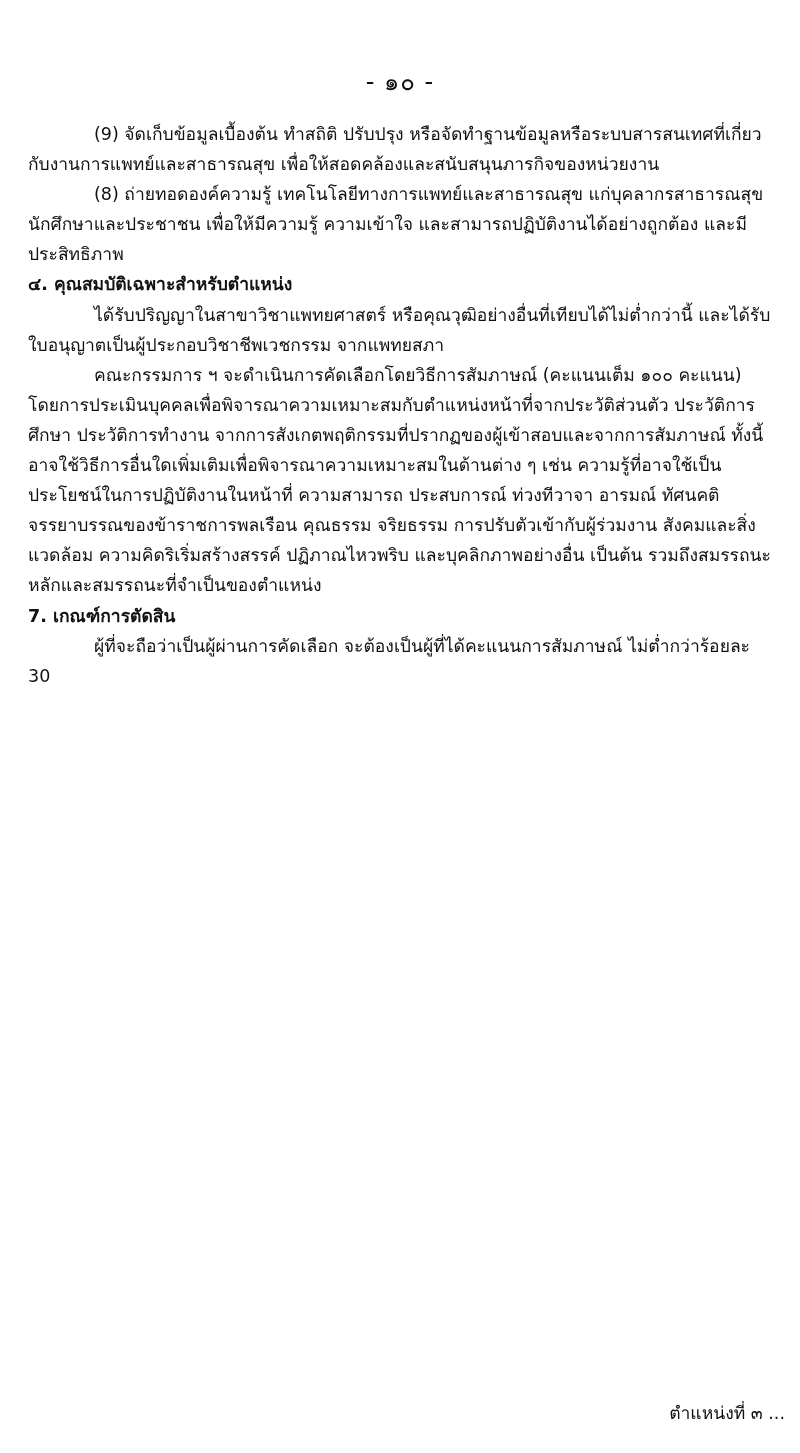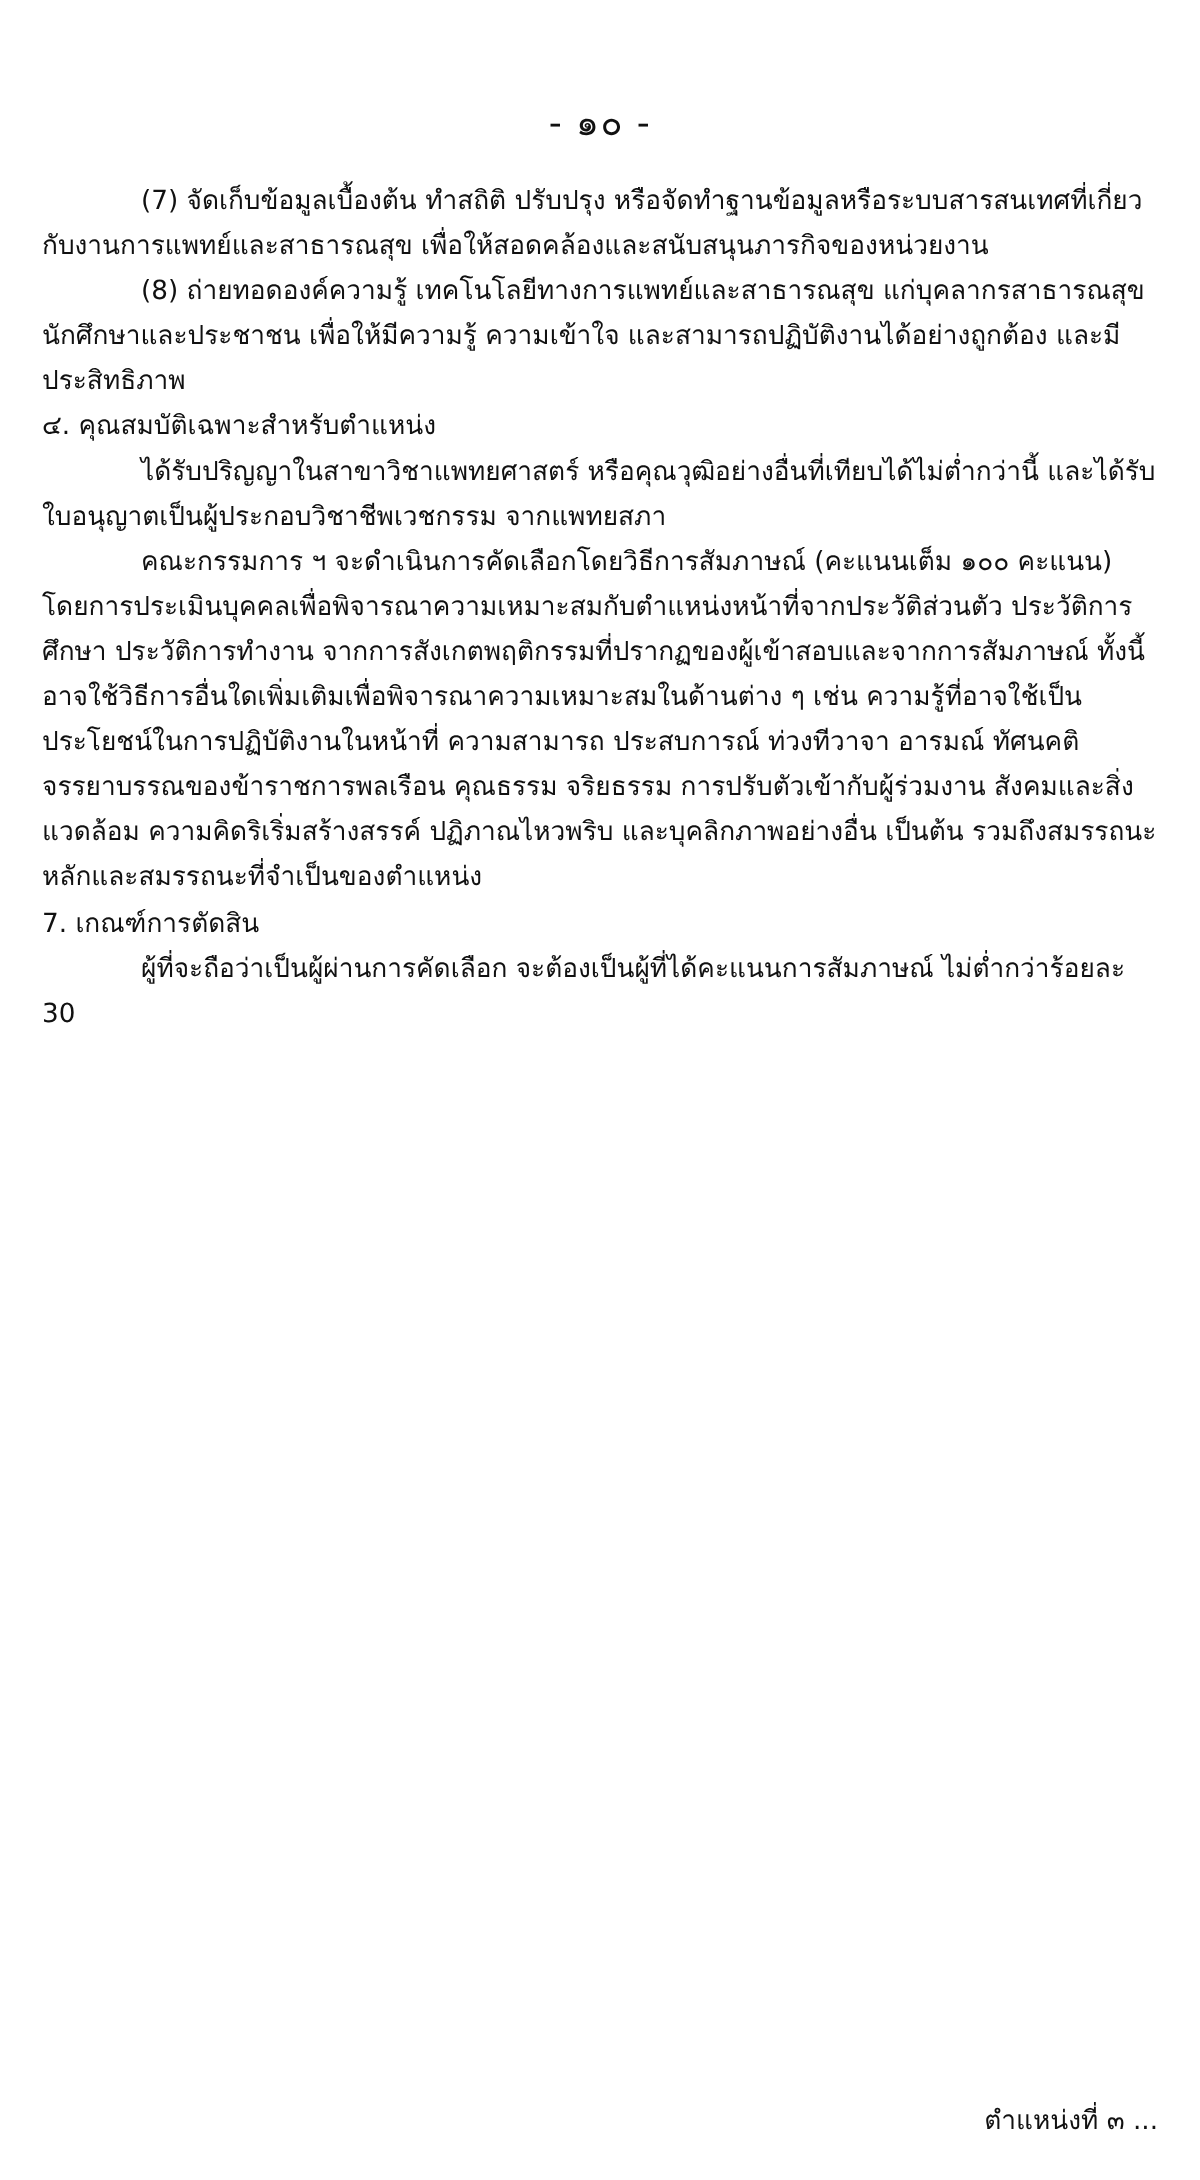--- a/index.html
+++ b/index.html
@@ -35,44 +35,44 @@
     text-align: left;
   }
   .para {
     margin: 0 0 0 0;
     text-indent: 0;
   }
   .para.indent {
     text-indent: 66px;
   }
   .heading {
-    font-weight: normal;
+    font-weight: bold;
     margin: 0;
   }
   .block {
     margin-bottom: 0px;
   }
   .footer-note {
     position: absolute;
-    right: 28px;
+    right: 15px;
     bottom: 88px;
     font-size: 17.5px;
     color: #111;
   }
 </style>
 </head>
 <body>
 
 <div class="page">
 
   <div class="page-number">- ๑๐ -</div>
 
   <div class="body-text">
 
-    <p class="para indent block">(7) จัดเก็บข้อมูลเบื้องต้น ทำสถิติ ปรับปรุง หรือจัดทำฐานข้อมูลหรือระบบสารสนเทศที่เกี่ยวกับงานการแพทย์และสาธารณสุข เพื่อให้สอดคล้องและสนับสนุนภารกิจของหน่วยงาน</p>
+    <p class="para indent block">(9) จัดเก็บข้อมูลเบื้องต้น ทำสถิติ ปรับปรุง หรือจัดทำฐานข้อมูลหรือระบบสารสนเทศที่เกี่ยวกับงานการแพทย์และสาธารณสุข เพื่อให้สอดคล้องและสนับสนุนภารกิจของหน่วยงาน</p>
 
     <p class="para indent block">(8) ถ่ายทอดองค์ความรู้ เทคโนโลยีทางการแพทย์และสาธารณสุข แก่บุคลากรสาธารณสุข นักศึกษาและประชาชน เพื่อให้มีความรู้ ความเข้าใจ และสามารถปฏิบัติงานได้อย่างถูกต้อง และมีประสิทธิภาพ</p>
 
     <p class="para heading block">๔. คุณสมบัติเฉพาะสำหรับตำแหน่ง</p>
 
     <p class="para indent block">ได้รับปริญญาในสาขาวิชาแพทยศาสตร์ หรือคุณวุฒิอย่างอื่นที่เทียบได้ไม่ต่ำกว่านี้ และได้รับใบอนุญาตเป็นผู้ประกอบวิชาชีพเวชกรรม จากแพทยสภา</p>
 
 
     <p class="para indent block">คณะกรรมการ ฯ จะดำเนินการคัดเลือกโดยวิธีการสัมภาษณ์ (คะแนนเต็ม ๑๐๐ คะแนน) โดยการประเมินบุคคลเพื่อพิจารณาความเหมาะสมกับตำแหน่งหน้าที่จากประวัติส่วนตัว ประวัติการศึกษา ประวัติการทำงาน จากการสังเกตพฤติกรรมที่ปรากฏของผู้เข้าสอบและจากการสัมภาษณ์ ทั้งนี้ อาจใช้วิธีการอื่นใดเพิ่มเติมเพื่อพิจารณาความเหมาะสมในด้านต่าง ๆ เช่น ความรู้ที่อาจใช้เป็นประโยชน์ในการปฏิบัติงานในหน้าที่ ความสามารถ ประสบการณ์ ท่วงทีวาจา อารมณ์ ทัศนคติ จรรยาบรรณของข้าราชการพลเรือน คุณธรรม จริยธรรม การปรับตัวเข้ากับผู้ร่วมงาน สังคมและสิ่งแวดล้อม ความคิดริเริ่มสร้างสรรค์ ปฏิภาณไหวพริบ และบุคลิกภาพอย่างอื่น เป็นต้น รวมถึงสมรรถนะหลักและสมรรถนะที่จำเป็นของตำแหน่ง</p>
 

